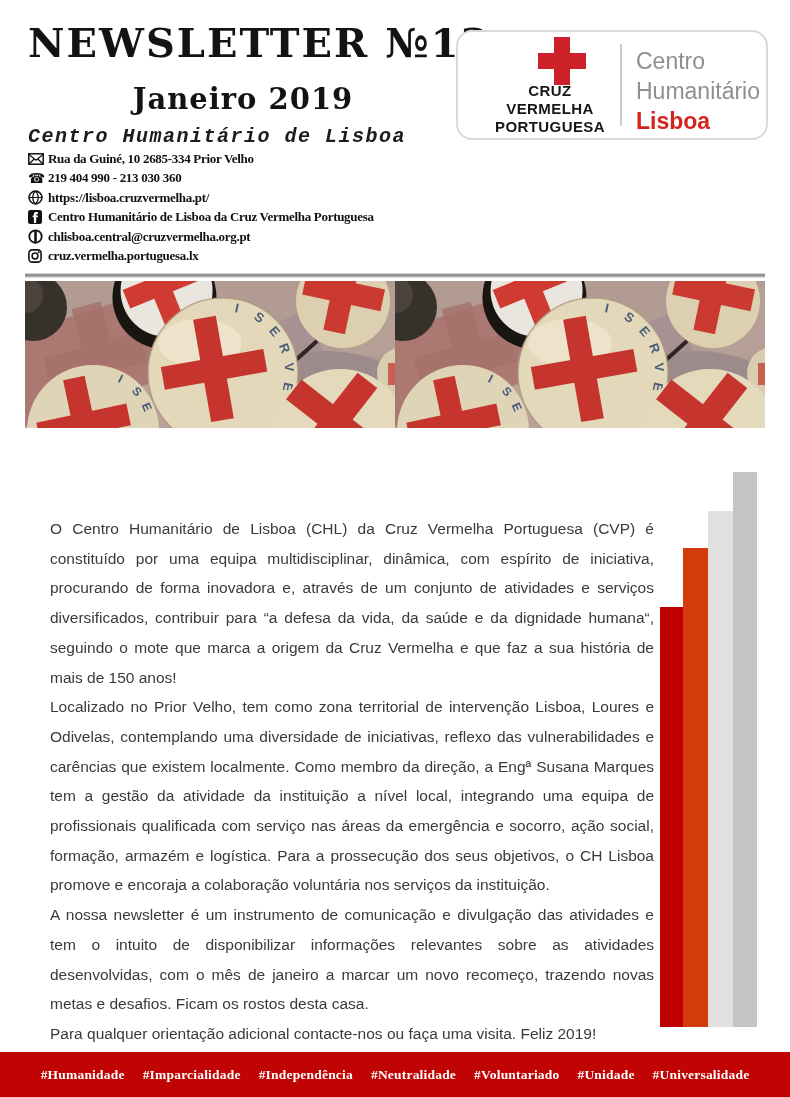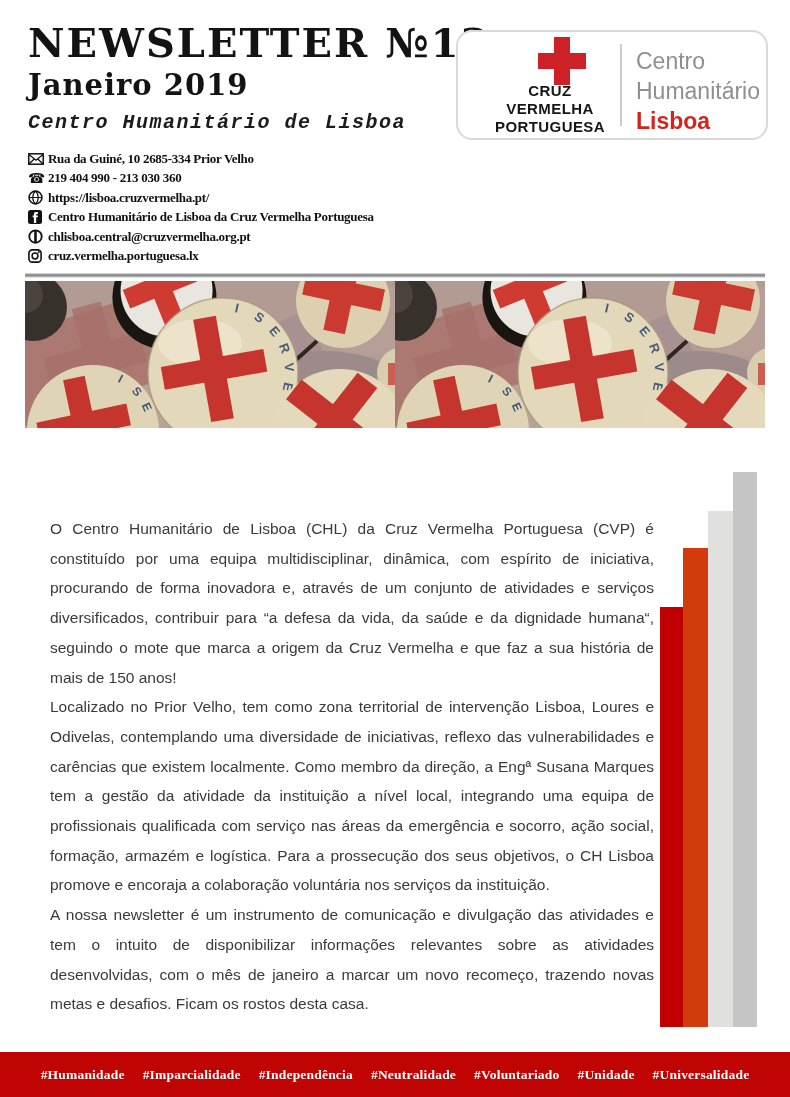--- a/index.html
+++ b/index.html
@@ -4,21 +4,21 @@
 <style>
   html,body{margin:0;padding:0;background:#fff;}
   .page{position:relative;width:790px;height:1097px;background:#ffffff;overflow:hidden;
         font-family:"Liberation Sans",sans-serif;}
 
   
   .masthead{position:absolute;left:28px;top:22px;width:430px;color:#131313;}
   .masthead h1{margin:0;font-family:"DejaVu Serif",serif;font-weight:900;font-size:40px;
                letter-spacing:2px;line-height:1.05;white-space:nowrap;}
   .masthead .date{font-family:"DejaVu Serif",serif;font-weight:900;font-size:29px;
-                  letter-spacing:1px;margin-top:4px;}
+                  letter-spacing:1px;margin-top:18px;text-align:center;}
   .masthead .tagline{font-family:Liberation Mono, monospace;font-style:italic;font-weight:600;
                      font-size:20px;letter-spacing:1.5px;margin-top:9px;white-space:nowrap;color:#1c1c1c;}
 
   
   .logo-box{position:absolute;left:456px;top:30px;width:312px;height:110px;background:#fff;
             border:2px solid #d9d9d9;border-radius:16px;display:flex;box-sizing:border-box;}
   .logo-left{position:relative;width:162px;height:100%;}
   .logo-cross{position:absolute;left:76px;top:5px;}
   .logo-org{position:absolute;left:0;top:50px;width:184px;text-align:center;
             font-weight:800;font-size:15px;line-height:18px;letter-spacing:.4px;color:#161616;}
@@ -273,20 +273,21 @@
           <rect x="258" y="128" width="105" height="25" fill="#c5352d"></rect>
         </g>
       </svg>
     </div>
   </div>
 
   <div class="article">
     <p>O Centro Humanitário de Lisboa (CHL) da Cruz Vermelha Portuguesa (CVP) é constituído por uma equipa multidisciplinar, dinâmica, com espírito de iniciativa, procurando de forma inovadora e, através de um conjunto de atividades e serviços diversificados, contribuir para “a defesa da vida, da saúde e da dignidade humana“, seguindo o mote que marca a origem da Cruz Vermelha e que faz a sua história de mais de 150 anos!</p>
     <p>Localizado no Prior Velho, tem como zona territorial de intervenção Lisboa, Loures e Odivelas, contemplando uma diversidade de iniciativas, reflexo das vulnerabilidades e carências que existem localmente. Como membro da direção, a Engª Susana Marques tem a gestão da atividade da instituição a nível local, integrando uma equipa de profissionais qualificada com serviço nas áreas da emergência e socorro, ação social, formação, armazém e logística. Para a prossecução dos seus objetivos, o CH Lisboa promove e encoraja a colaboração voluntária nos serviços da instituição.</p>
     <p>A nossa newsletter é um instrumento de comunicação e divulgação das atividades e tem o intuito de disponibilizar informações relevantes sobre as atividades desenvolvidas, com o mês de janeiro a marcar um novo recomeço, trazendo novas metas e desafios. Ficam os rostos desta casa.</p>
+    <p>Para qualquer orientação adicional contacte-nos ou faça uma visita.  Feliz 2019!</p>
   </div>
 
   <div class="bars-deco">
     <div class="bar" style="height: 420px; background: rgb(192, 0, 0);"></div>
     <div class="bar" style="height: 479px; background: rgb(210, 60, 12);"></div>
     <div class="bar" style="height: 516px; background: rgb(224, 224, 222);"></div>
     <div class="bar" style="height: 555px; background: rgb(197, 197, 197);"></div>
   </div>
 
   <div class="footer" style="background: rgb(192, 4, 4);">

